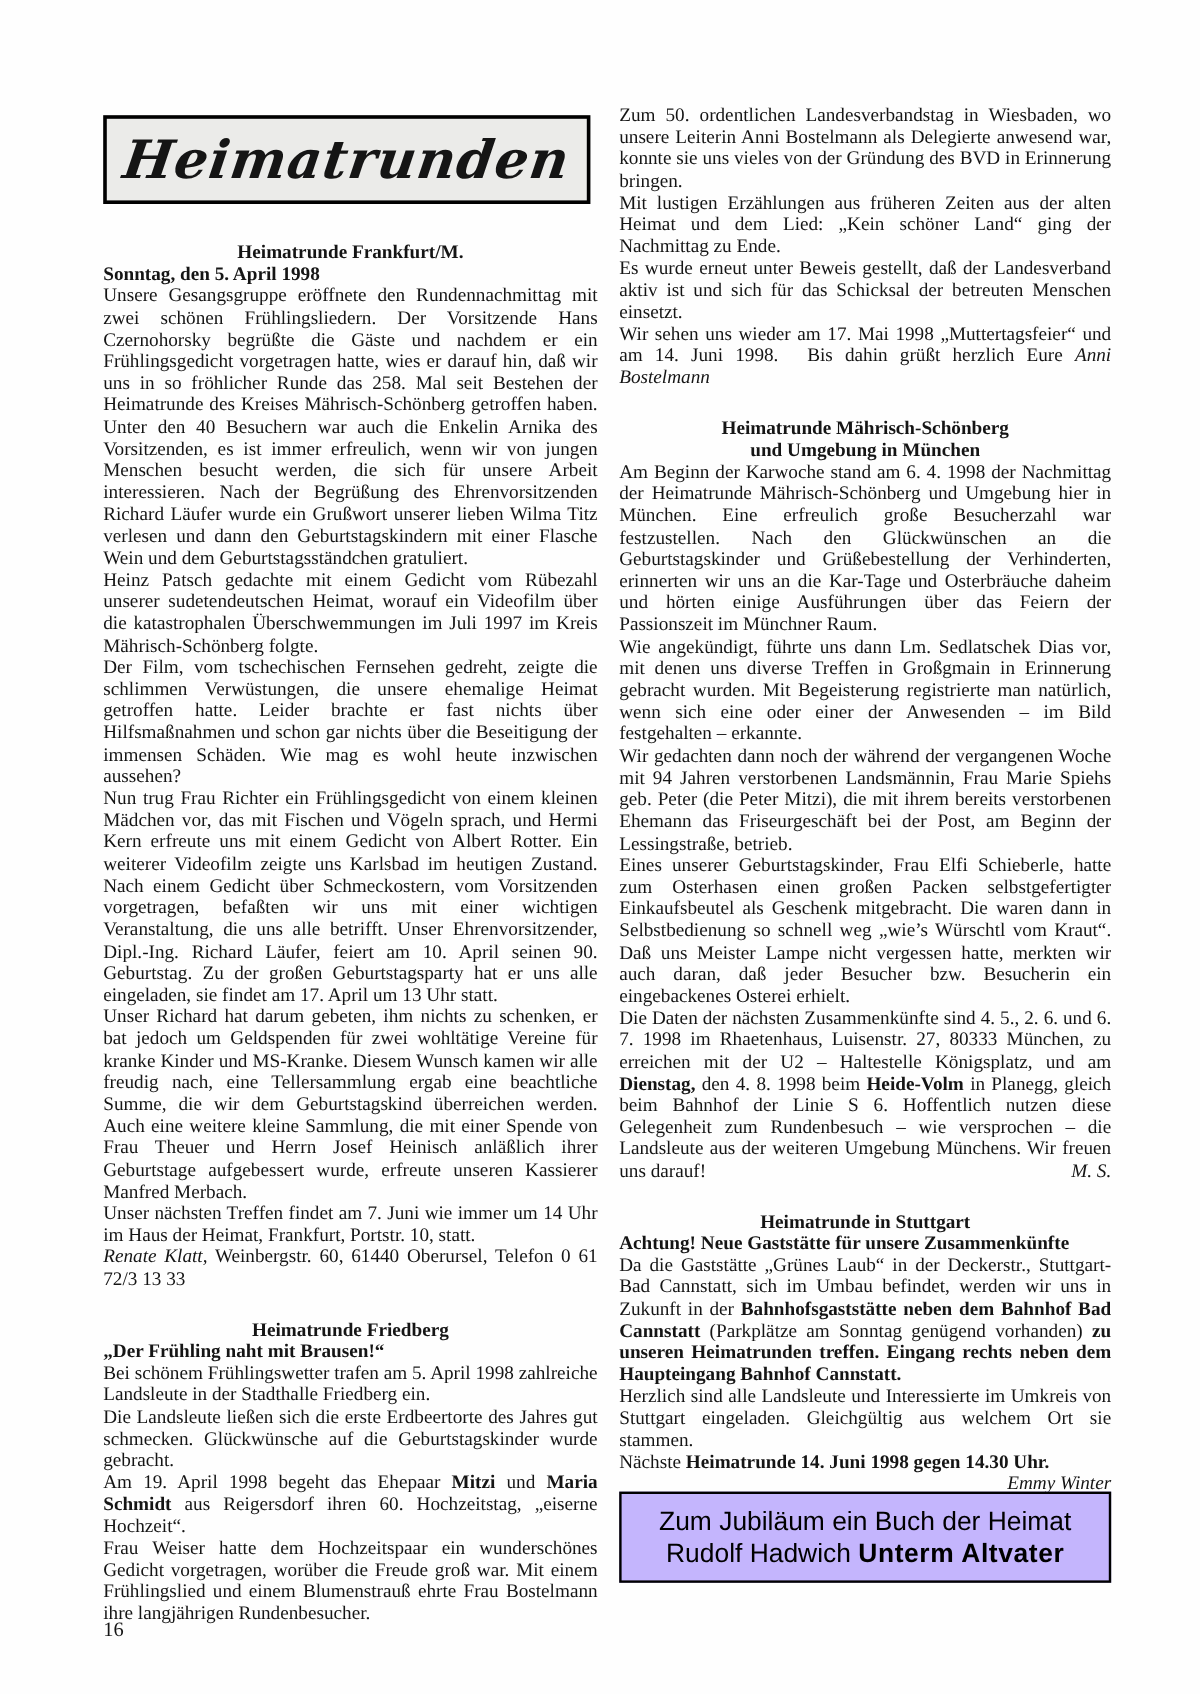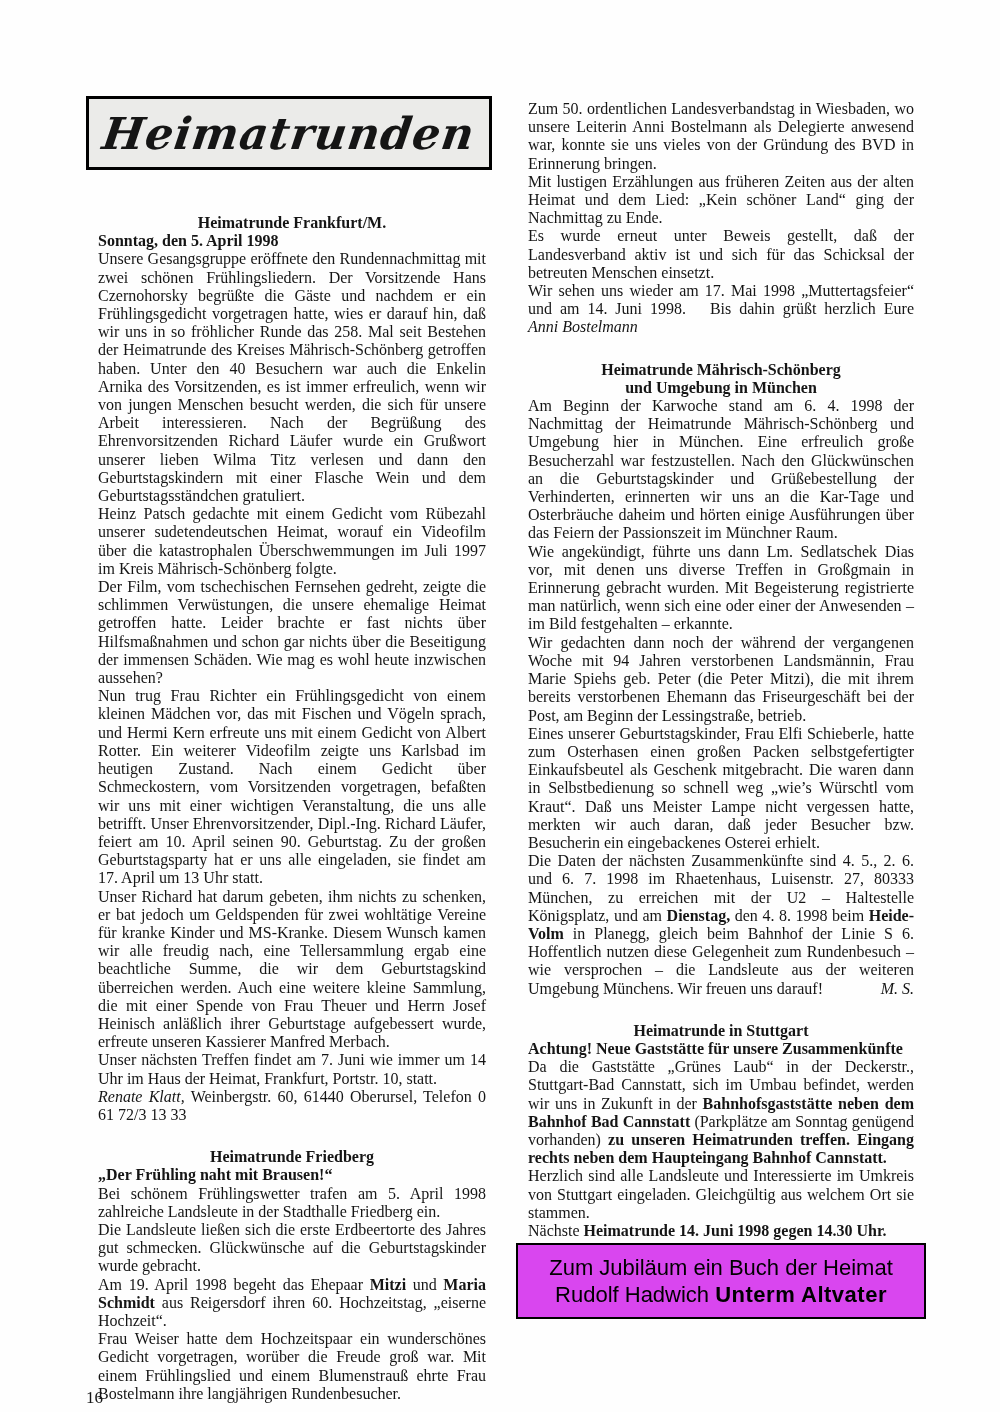--- a/index.html
+++ b/index.html
@@ -35,21 +35,21 @@
   
   .col {
     position: absolute;
     font-size: 16px;
     line-height: 18.2px;
     text-align: justify;
   }
   .col-left  { left: 86px;  top: 202px; width: 412px; }
   .col-right { left: 516px; top: 88px;  width: 410px; }
 
-  .section { margin: 12px; }
+  .section { margin: 0; }
   .section:not(:first-child) { margin-top: 24px; }
 
   .sec-heading {
     text-align: center;
     font-weight: bold;
     white-space: pre-line;
   }
   .sec-subheading { font-weight: bold; text-align: left; }
 
   .para { margin: 0; }
@@ -57,37 +57,36 @@
   .run.n  { font-weight: normal; font-style: normal; }
   .run.b  { font-weight: bold; }
   .run.i  { font-style: italic; }
   .run.fr { float: right; font-style: italic; }
 
   
   .ad-box {
     position: absolute;
     left: 516px; top: 1243px;
     width: 406px; height: 72px;
-    background: #d946ef;
+    background: #c4b5fd;
     border: 2px solid #000;
     display: flex; flex-direction: column;
     align-items: center; justify-content: center;
     font-family: "Liberation Sans", sans-serif;
     font-size: 22px;
     line-height: 27px;
     color: #000;
   }
   .ad-line { white-space: nowrap; }
   .ad-book-title { font-weight: bold; letter-spacing: 0.5px; }
 
   .page-number {
     position: absolute;
     left: 86px; top: 1348px;
     font-size: 17px;
-    margin-top: 40px;
   }
 </style>
 </head>
 <body>
 
 <div class="page">
 
   <div class="masthead-box">
     <span class="masthead-title">Heimatrunden</span>
   </div>

